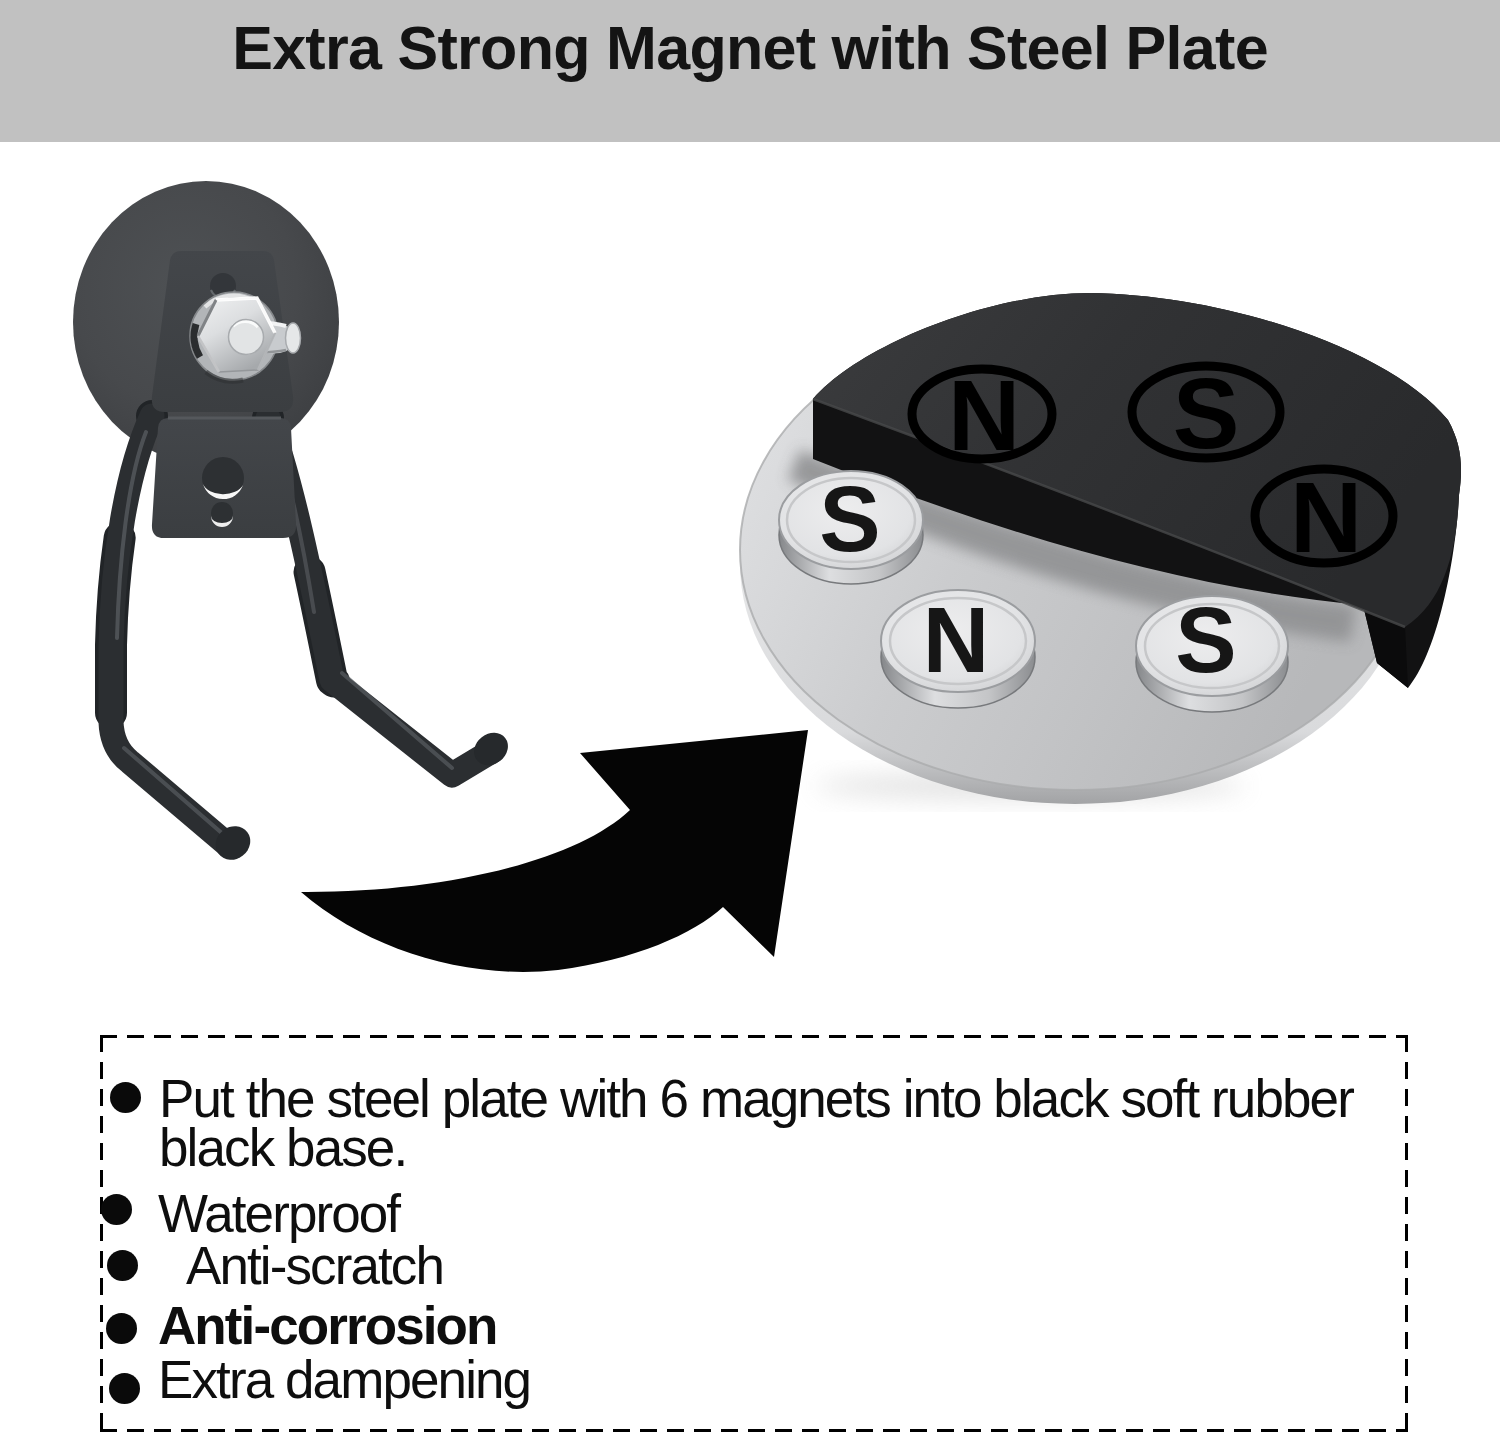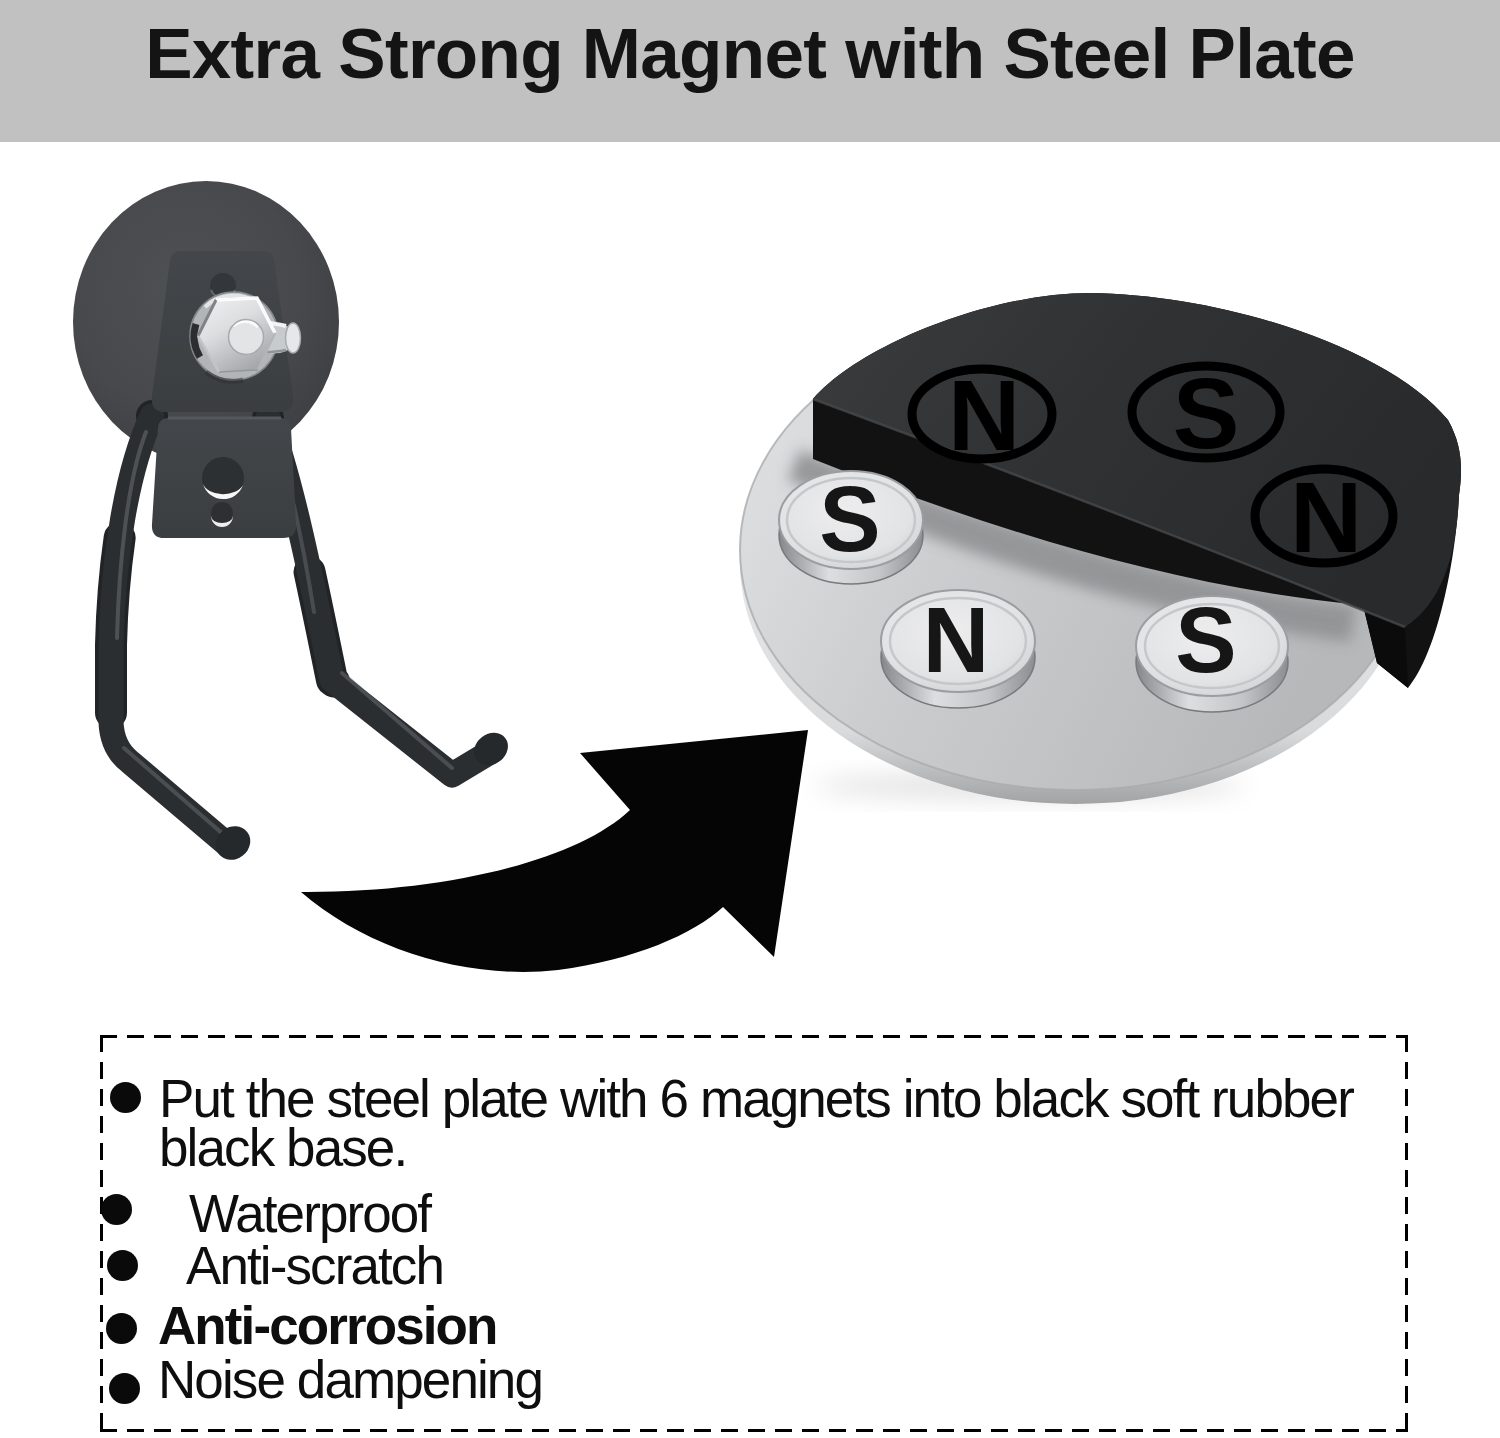--- a/index.html
+++ b/index.html
@@ -1,20 +1,20 @@
 <!DOCTYPE html>
 <html><head>
 <meta charset="utf-8">
 <style>
 html,body{margin:0;padding:0;}
 body{width:1500px;height:1438px;position:relative;background:#ffffff;
      font-family:"Liberation Sans",sans-serif;overflow:hidden;}
 #bar{position:absolute;left:0;top:0;width:1500px;height:142px;background:#c1c1c1;}
 #bartext{position:absolute;left:0;top:13px;width:1500px;text-align:center;
-  font-weight:bold;font-size:71px;color:#141414;letter-spacing:-0.7px;white-space:nowrap;}
+  font-weight:bold;font-size:61px;color:#141414;letter-spacing:-0.7px;white-space:nowrap;}
 #art{position:absolute;left:0;top:0;}
 #box{position:absolute;left:100px;top:1035px;width:1308px;height:397px;}
 #box .bh{position:absolute;left:0;width:1308px;height:3px;
   background:repeating-linear-gradient(90deg,#000 0 17px,transparent 17px 27px);}
 #box .bv{position:absolute;top:0;width:3px;height:397px;
   background:repeating-linear-gradient(180deg,#000 0 17px,transparent 17px 27px);}
 .line{position:absolute;font-size:53px;line-height:53px;color:#0e0e0e;white-space:nowrap;letter-spacing:-1.9px;}
 .blt{position:absolute;width:31px;height:31px;border-radius:50%;background:#0a0a0a;}
 </style>
 </head>
@@ -219,19 +219,19 @@
 <div id="box">
   <div class="bh" style="top:0;"></div>
   <div class="bh" style="bottom:0;"></div>
   <div class="bv" style="left:0;"></div>
   <div class="bv" style="right:0;"></div>
 </div>
 <div class="blt" style="left:110px;top:1082px;"></div>
 <div class="line" style="left:159px;top:1071.6px;">Put the steel plate with 6 magnets into black soft rubber</div>
 <div class="line" style="left:159px;top:1120.6px;">black base.</div>
 <div class="blt" style="left:101px;top:1194px;"></div>
-<div class="line" style="left:158px;top:1186.6px;margin-left:31px;">Waterproof</div>
+<div class="line" style="left:158px;top:1186.6px;">Waterproof</div>
 <div class="blt" style="left:107px;top:1250px;"></div>
 <div class="line" style="left:158px;top:1239.1px;margin-left:28px;">Anti-scratch</div>
 <div class="blt" style="left:106px;top:1313px;"></div>
 <div class="line" style="left:158px;top:1299.1px;font-weight:bold;">Anti-corrosion</div>
 <div class="blt" style="left:109px;top:1373px;"></div>
-<div class="line" style="left:158px;top:1353.1px;">Noise dampening</div>
+<div class="line" style="left:158px;top:1353.1px;">Extra dampening</div>
 
 </body></html>

